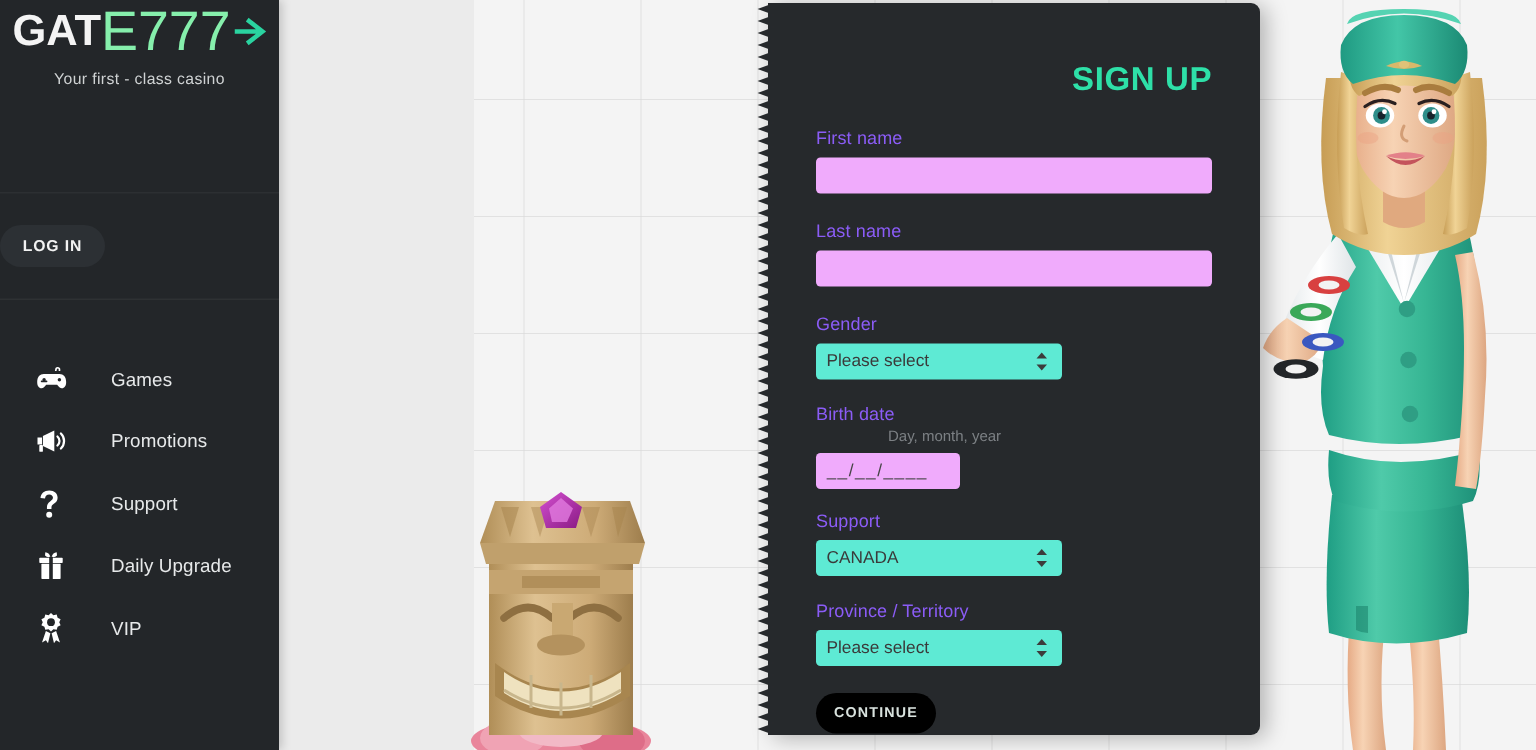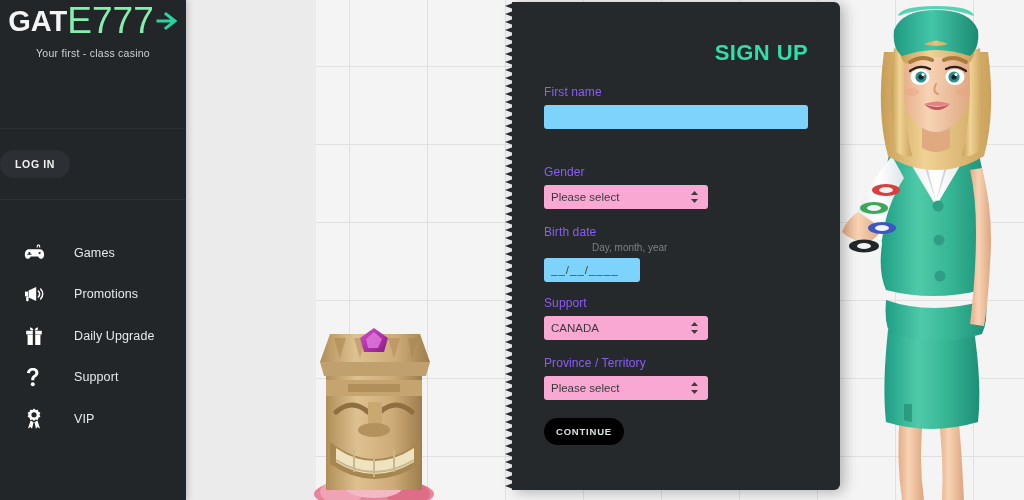--- a/index.html
+++ b/index.html
@@ -167,39 +167,39 @@
     color: #7c8084;
     font-size: 10px;
     margin-top: -3px;
     margin-bottom: 5px;
     display: block;
     padding-left: 48px;
   }
   .f-input {
     width: 100%;
     height: 24px;
-    background: #7dd3fc;
+    background: #f0abfc;
     border: none;
     border-radius: 3px;
     box-sizing: border-box;
     padding: 0 7px;
     font-size: 11.5px;
     color: #2b2b2b;
     font-family: "Liberation Sans", sans-serif;
     outline: none;
   }
   .f-input.date {
     width: 96px;
     letter-spacing: 1px;
     color: #444;
   }
   .f-select {
     width: 164px;
     height: 24px;
-    background: #f9a8d4;
+    background: #5eead4;
     border: none;
     border-radius: 3px;
     box-sizing: border-box;
     padding: 0 7px;
     font-size: 11.5px;
     color: #3a3a3a;
     display: flex; align-items: center; justify-content: space-between;
     cursor: pointer;
     font-family: "Liberation Sans", sans-serif;
   }
@@ -335,39 +335,39 @@
             <rect x="2.2" y="11.6" width="2.4" height="4.6" rx="0.6"></rect>
             <path d="M14.3 6.0 a4 4 0 0 1 0 6.0" stroke="#ffffff" stroke-width="1.5" fill="none" stroke-linecap="round"></path>
             <path d="M16.6 4.0 a7 7 0 0 1 0 10.0" stroke="#ffffff" stroke-width="1.5" fill="none" stroke-linecap="round"></path>
           </svg>
         </span>
         <span class="sb-label">Promotions</span>
       </div>
 
       <div class="sb-item">
         <span class="sb-icon">
+          <svg width="18" height="20" viewBox="0 0 18 20" xmlns="http://www.w3.org/2000/svg" fill="#ffffff">
+            <path d="M8.9 1.0 C5.4 1.0 3.2 3.0 3.0 6.0 l3.0 0.3 C6.2 4.5 7.2 3.6 8.8 3.6 c1.5 0 2.5 0.9 2.5 2.1 c0 1.0 -0.5 1.6 -1.9 2.6 C7.8 9.5 7.3 10.5 7.3 12.3 l0 1.0 l3.0 0 l0 -0.8 c0 -1.2 0.3 -1.7 1.6 -2.6 C13.6 8.7 14.4 7.6 14.4 5.8 C14.4 3.0 12.2 1.0 8.9 1.0 z"></path>
+            <circle cx="8.8" cy="17.2" r="2.0"></circle>
+          </svg>
+        </span>
+        <span class="sb-label">Support</span>
+      </div>
+
+      <div class="sb-item">
+        <span class="sb-icon">
           <svg width="20" height="20" viewBox="0 0 20 20" xmlns="http://www.w3.org/2000/svg" fill="#ffffff">
             <path d="M6.2 1.2 q2.6 0.2 3.4 3.2 q-2.4 0.4 -3.6 -1.0 z"></path>
             <path d="M13.8 1.2 q-2.6 0.2 -3.4 3.2 q2.4 0.4 3.6 -1.0 z"></path>
             <rect x="2.2" y="4.8" width="15.6" height="3.6" rx="0.5"></rect>
             <rect x="3.6" y="8.8" width="12.8" height="10.2" rx="0.5"></rect>
             <rect x="8.8" y="4.2" width="2.4" height="15" fill="#232629"></rect>
           </svg>
         </span>
         <span class="sb-label">Daily Upgrade</span>
-      </div>
-
-      <div class="sb-item">
-        <span class="sb-icon">
-          <svg width="18" height="20" viewBox="0 0 18 20" xmlns="http://www.w3.org/2000/svg" fill="#ffffff">
-            <path d="M8.9 1.0 C5.4 1.0 3.2 3.0 3.0 6.0 l3.0 0.3 C6.2 4.5 7.2 3.6 8.8 3.6 c1.5 0 2.5 0.9 2.5 2.1 c0 1.0 -0.5 1.6 -1.9 2.6 C7.8 9.5 7.3 10.5 7.3 12.3 l0 1.0 l3.0 0 l0 -0.8 c0 -1.2 0.3 -1.7 1.6 -2.6 C13.6 8.7 14.4 7.6 14.4 5.8 C14.4 3.0 12.2 1.0 8.9 1.0 z"></path>
-            <circle cx="8.8" cy="17.2" r="2.0"></circle>
-          </svg>
-        </span>
-        <span class="sb-label">Support</span>
       </div>
 
       <div class="sb-item">
         <span class="sb-icon">
           <svg width="20" height="21" viewBox="0 0 20 21" xmlns="http://www.w3.org/2000/svg" fill="#ffffff">
             <path d="M10 0.6 l1.6 1.5 l2.2 -0.4 l0.6 2.1 l2.0 1.0 l-0.9 2.0 l0.9 2.0 l-2.0 1.0 l-0.6 2.1 l-2.2 -0.4 L10 13.0 l-1.6 -1.5 l-2.2 0.4 l-0.6 -2.1 l-2.0 -1.0 l0.9 -2.0 l-0.9 -2.0 l2.0 -1.0 l0.6 -2.1 l2.2 0.4 z"></path>
             <circle cx="10" cy="6.8" r="2.6" fill="#232629"></circle>
             <path d="M6.6 12.6 L4.0 20.4 L6.6 18.9 L8.0 20.8 L9.6 14.2 Z"></path>
             <path d="M13.4 12.6 L16.0 20.4 L13.4 18.9 L12.0 20.8 L10.4 14.2 Z"></path>
           </svg>
@@ -395,20 +395,24 @@
     <div class="panel-inner">
       <h1 class="form-title">SIGN UP</h1>
 
       <div class="field">
         <label class="f-label">First name</label>
         <input class="f-input" type="text" placeholder="" style="">
       </div>
 
       <div class="gap-18"></div>
 
+      <div class="field">
+        <label class="f-label">Last name</label>
+        <input class="f-input" type="text" placeholder="" style="">
+      </div>
 
       <div class="gap-18"></div>
 
       <div class="field">
         <label class="f-label">Gender</label>
         <div class="f-select">
           <span>Please select</span>
           <span class="sel-arrows">
             <svg width="9" height="14" viewBox="0 0 9 14" xmlns="http://www.w3.org/2000/svg" fill="#3c3c3c">
               <polygon points="4.5,1 8,5 1,5"></polygon>

